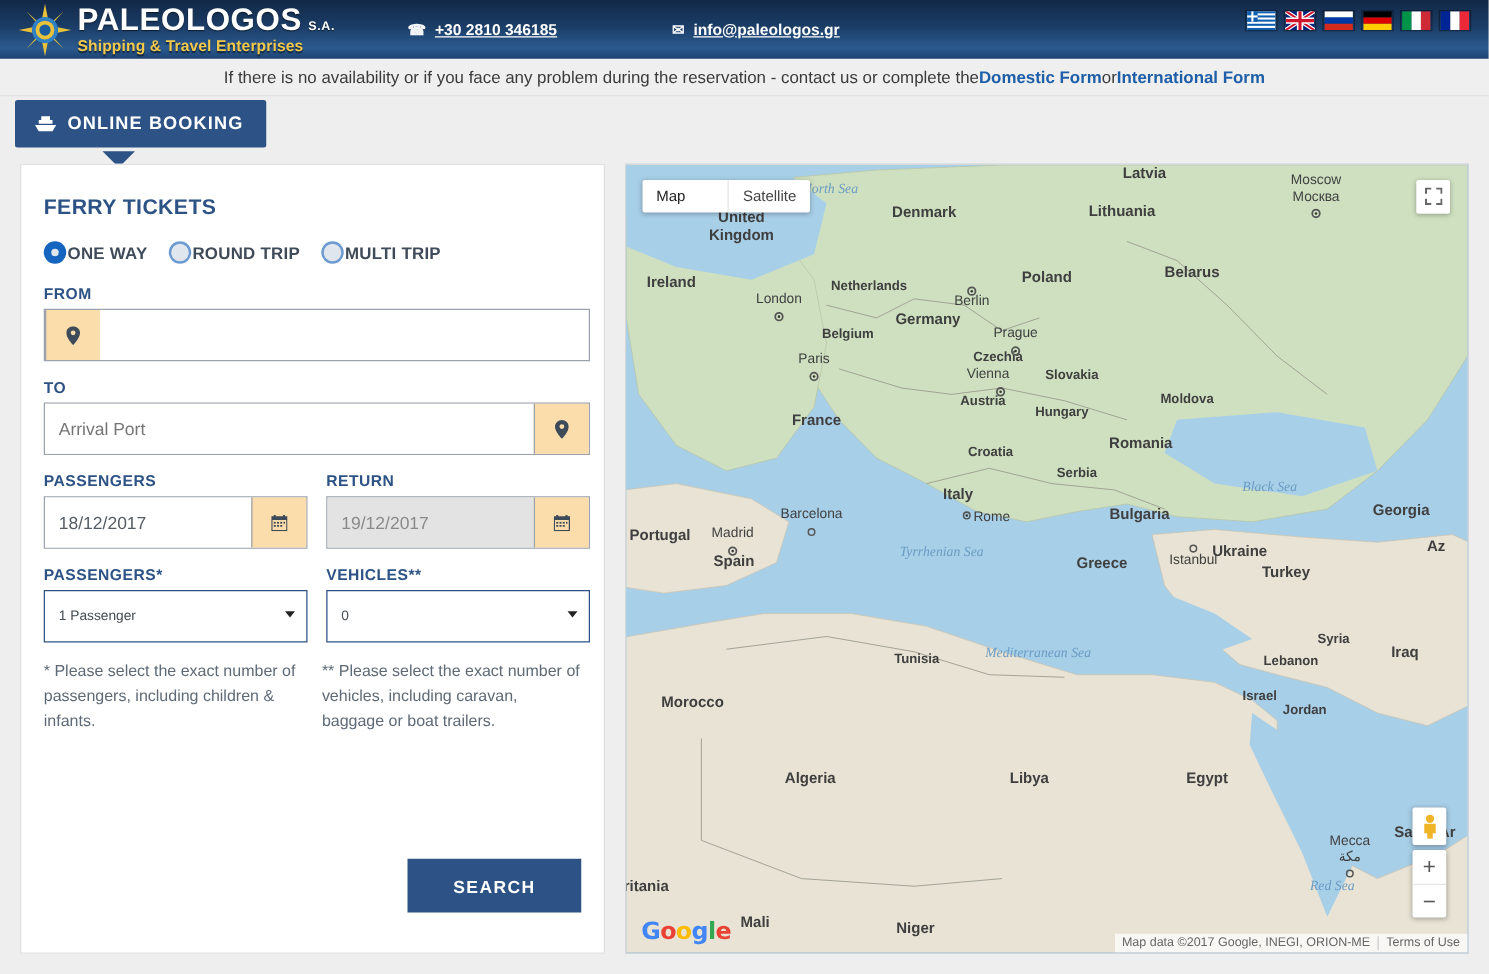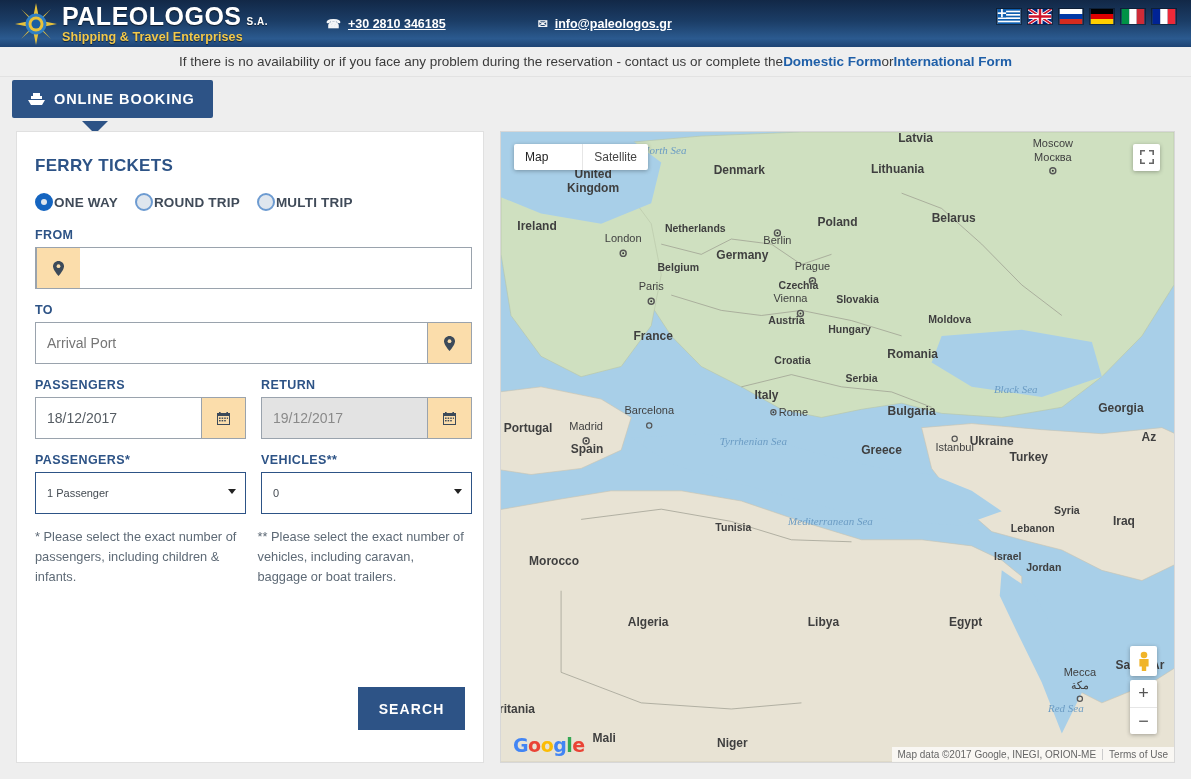--- a/index.html
+++ b/index.html
@@ -156,21 +156,21 @@
     border-top: 5px solid #222;
     pointer-events: none;
   }
 
   .note {
     font-size: 12.8px; color: #5e6a76; line-height: 1.55; width: 211px;
   }
 
   .search-btn {
     position: absolute; right: 18px; bottom: 32px;
-    width: 107px; height: 43px;
+    width: 139px; height: 43px;
     background: #2d5386; color: #fff; border: none;
     font-size: 14px; font-weight: bold; letter-spacing: 1.1px;
     font-family: "Liberation Sans", sans-serif; cursor: pointer;
   }
 
   
   .mapbox {
     flex: 1; position: relative; overflow: hidden;
     border: 1px solid #d7d7d7; background: #a5cdea;
   }

